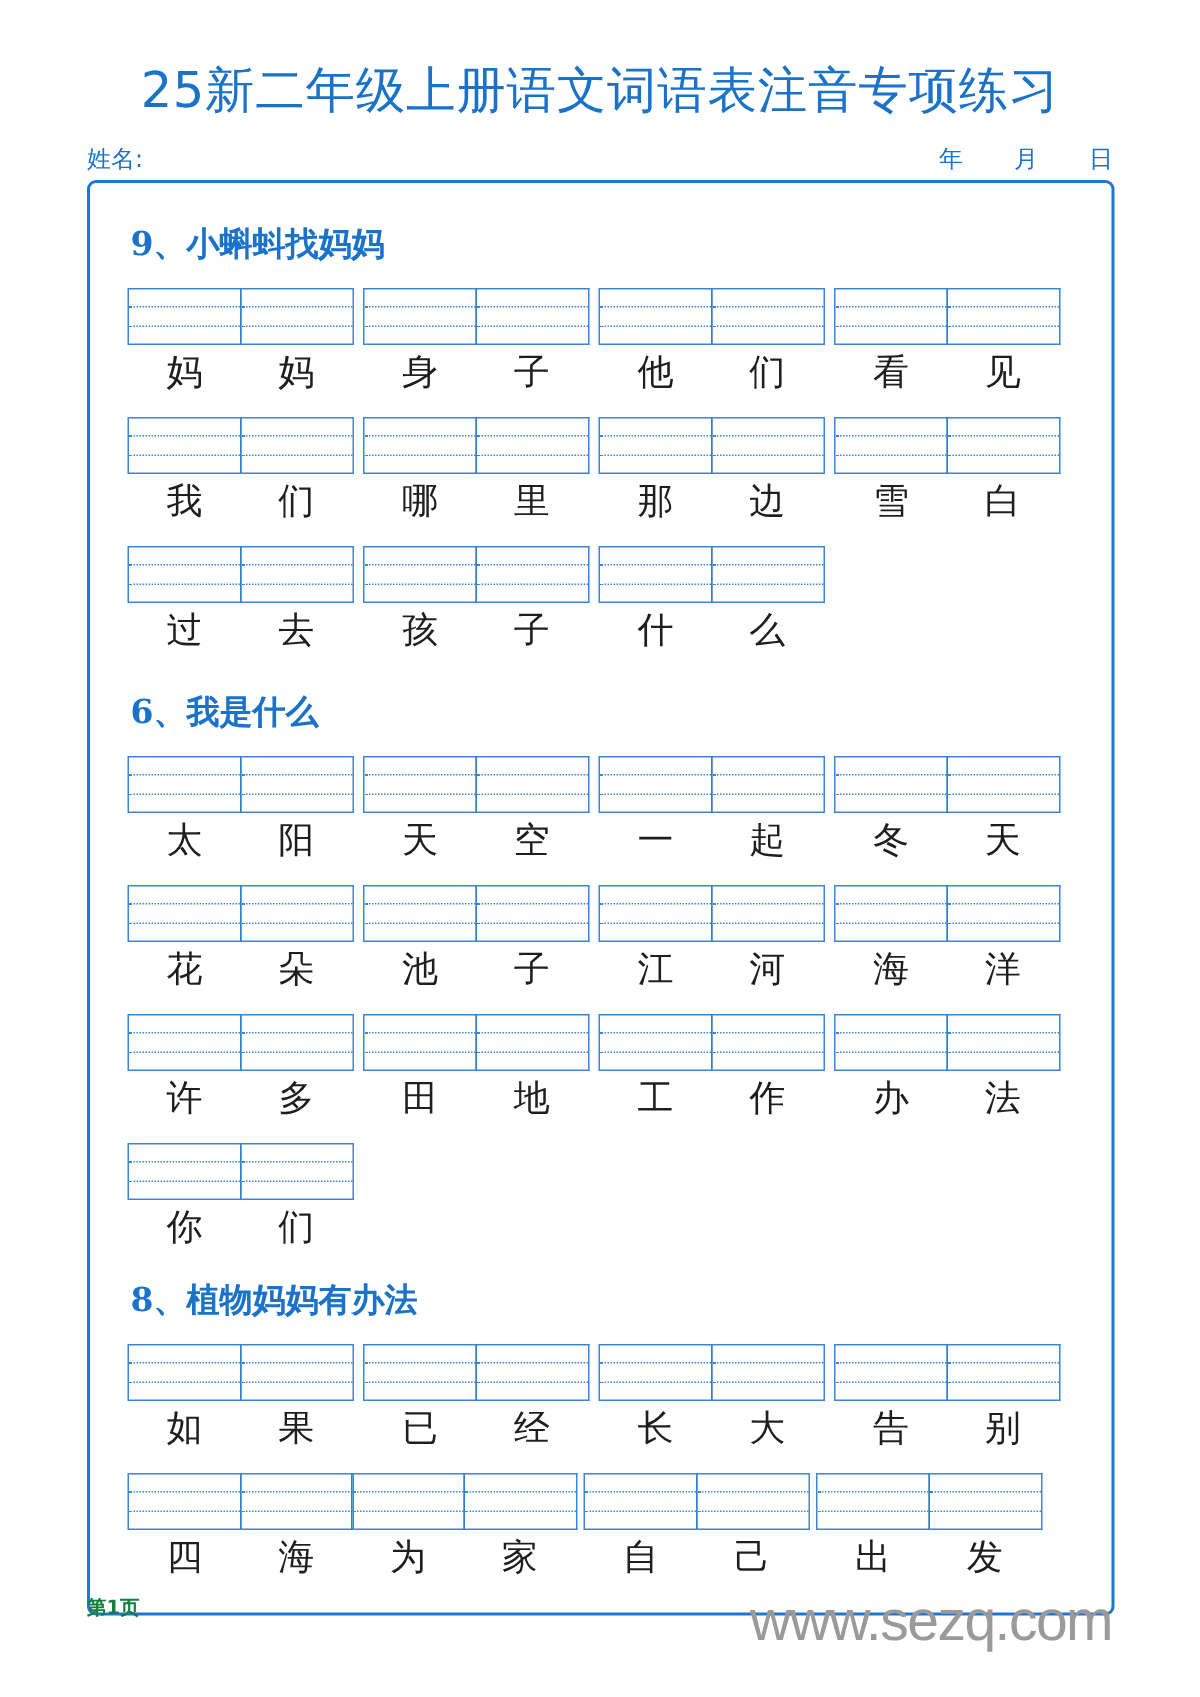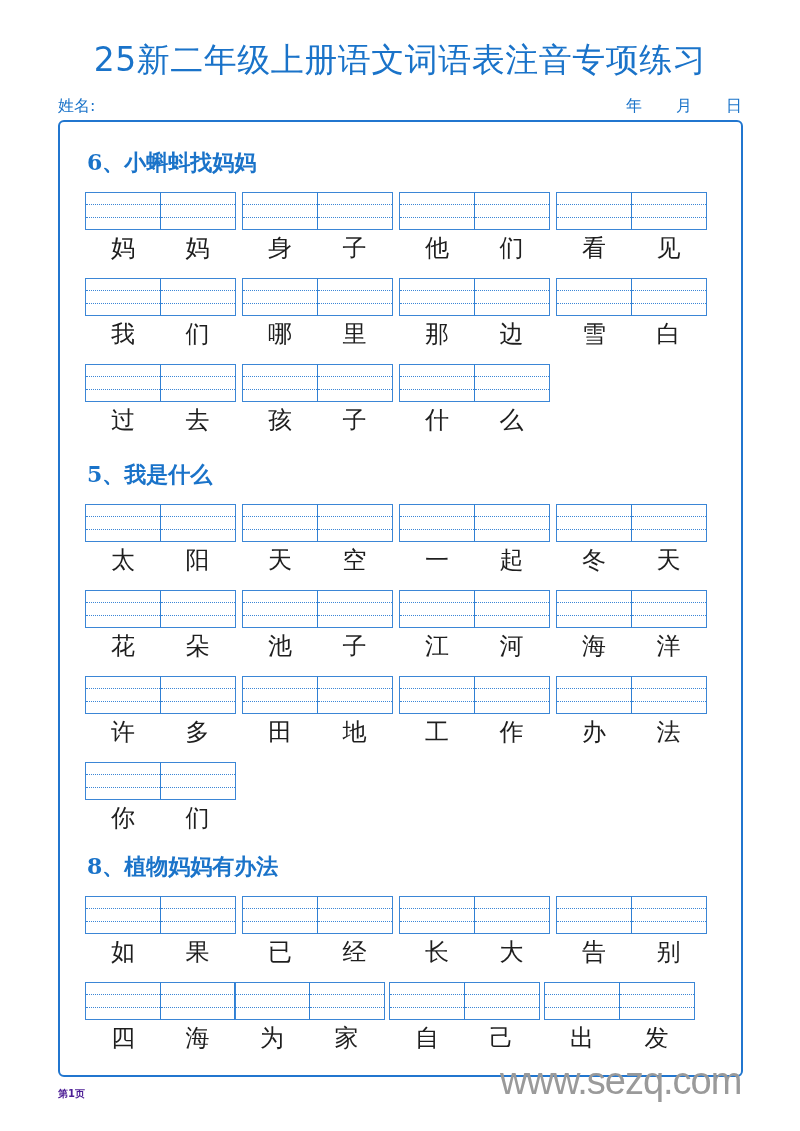--- a/index.html
+++ b/index.html
@@ -40,41 +40,41 @@
     border-top: 1px dotted #3b86d6;
   }
   .cell::before { top: 11px; }
   .cell::after { top: 24px; }
   .chars { position: absolute; left: 85px; height: 30px; }
   .char {
     position: absolute; top: 0; width: 76px; text-align: center;
     font-size: 24px; color: #1e1e1e; font-family: "DejaVu Serif", serif;
   }
   .page-num {
-    position: absolute; left: 58px; top: 1087px; color: #4c1d95; font-size: 10px; font-weight: bold;
+    position: absolute; left: 58px; top: 1063px; color: #15803d; font-size: 13px; font-weight: bold;
   }
   .watermark {
     position: absolute; left: 500px; top: 1060px; color: #9a9a9a; font-size: 38px;
     font-family: "Liberation Sans", sans-serif; letter-spacing: -1px;
   }
 </style>
 </head>
 <body>
 
 <div class="title">25新二年级上册语文词语表注音专项练习</div>
 <div class="name-label">姓名:</div>
 <div class="date-labels">
   <span>年</span>
   <span>月</span>
   <span>日</span>
 </div>
 <div class="frame"></div>
 
 <div id="content">
-    <div class="section-title" style="top: 148px;">6、小蝌蚪找妈妈</div>
+    <div class="section-title" style="top: 148px;">9、小蝌蚪找妈妈</div>
     <div class="row" style="top: 192px;">
       <div class="group" style="left: 0px;">
         <div class="cell"></div>
         <div class="cell"></div>
       </div>
       <div class="group" style="left: 157px;">
         <div class="cell"></div>
         <div class="cell"></div>
       </div>
       <div class="group" style="left: 314px;">
@@ -139,21 +139,21 @@
       </div>
     </div>
     <div class="chars" style="top: 404px;">
       <div class="char" style="left: 0px;">过</div>
       <div class="char" style="left: 74.5px;">去</div>
       <div class="char" style="left: 157px;">孩</div>
       <div class="char" style="left: 231.5px;">子</div>
       <div class="char" style="left: 314px;">什</div>
       <div class="char" style="left: 388.5px;">么</div>
     </div>
-    <div class="section-title" style="top: 460px;">5、我是什么</div>
+    <div class="section-title" style="top: 460px;">6、我是什么</div>
     <div class="row" style="top: 504px;">
       <div class="group" style="left: 0px;">
         <div class="cell"></div>
         <div class="cell"></div>
       </div>
       <div class="group" style="left: 157px;">
         <div class="cell"></div>
         <div class="cell"></div>
       </div>
       <div class="group" style="left: 314px;">

